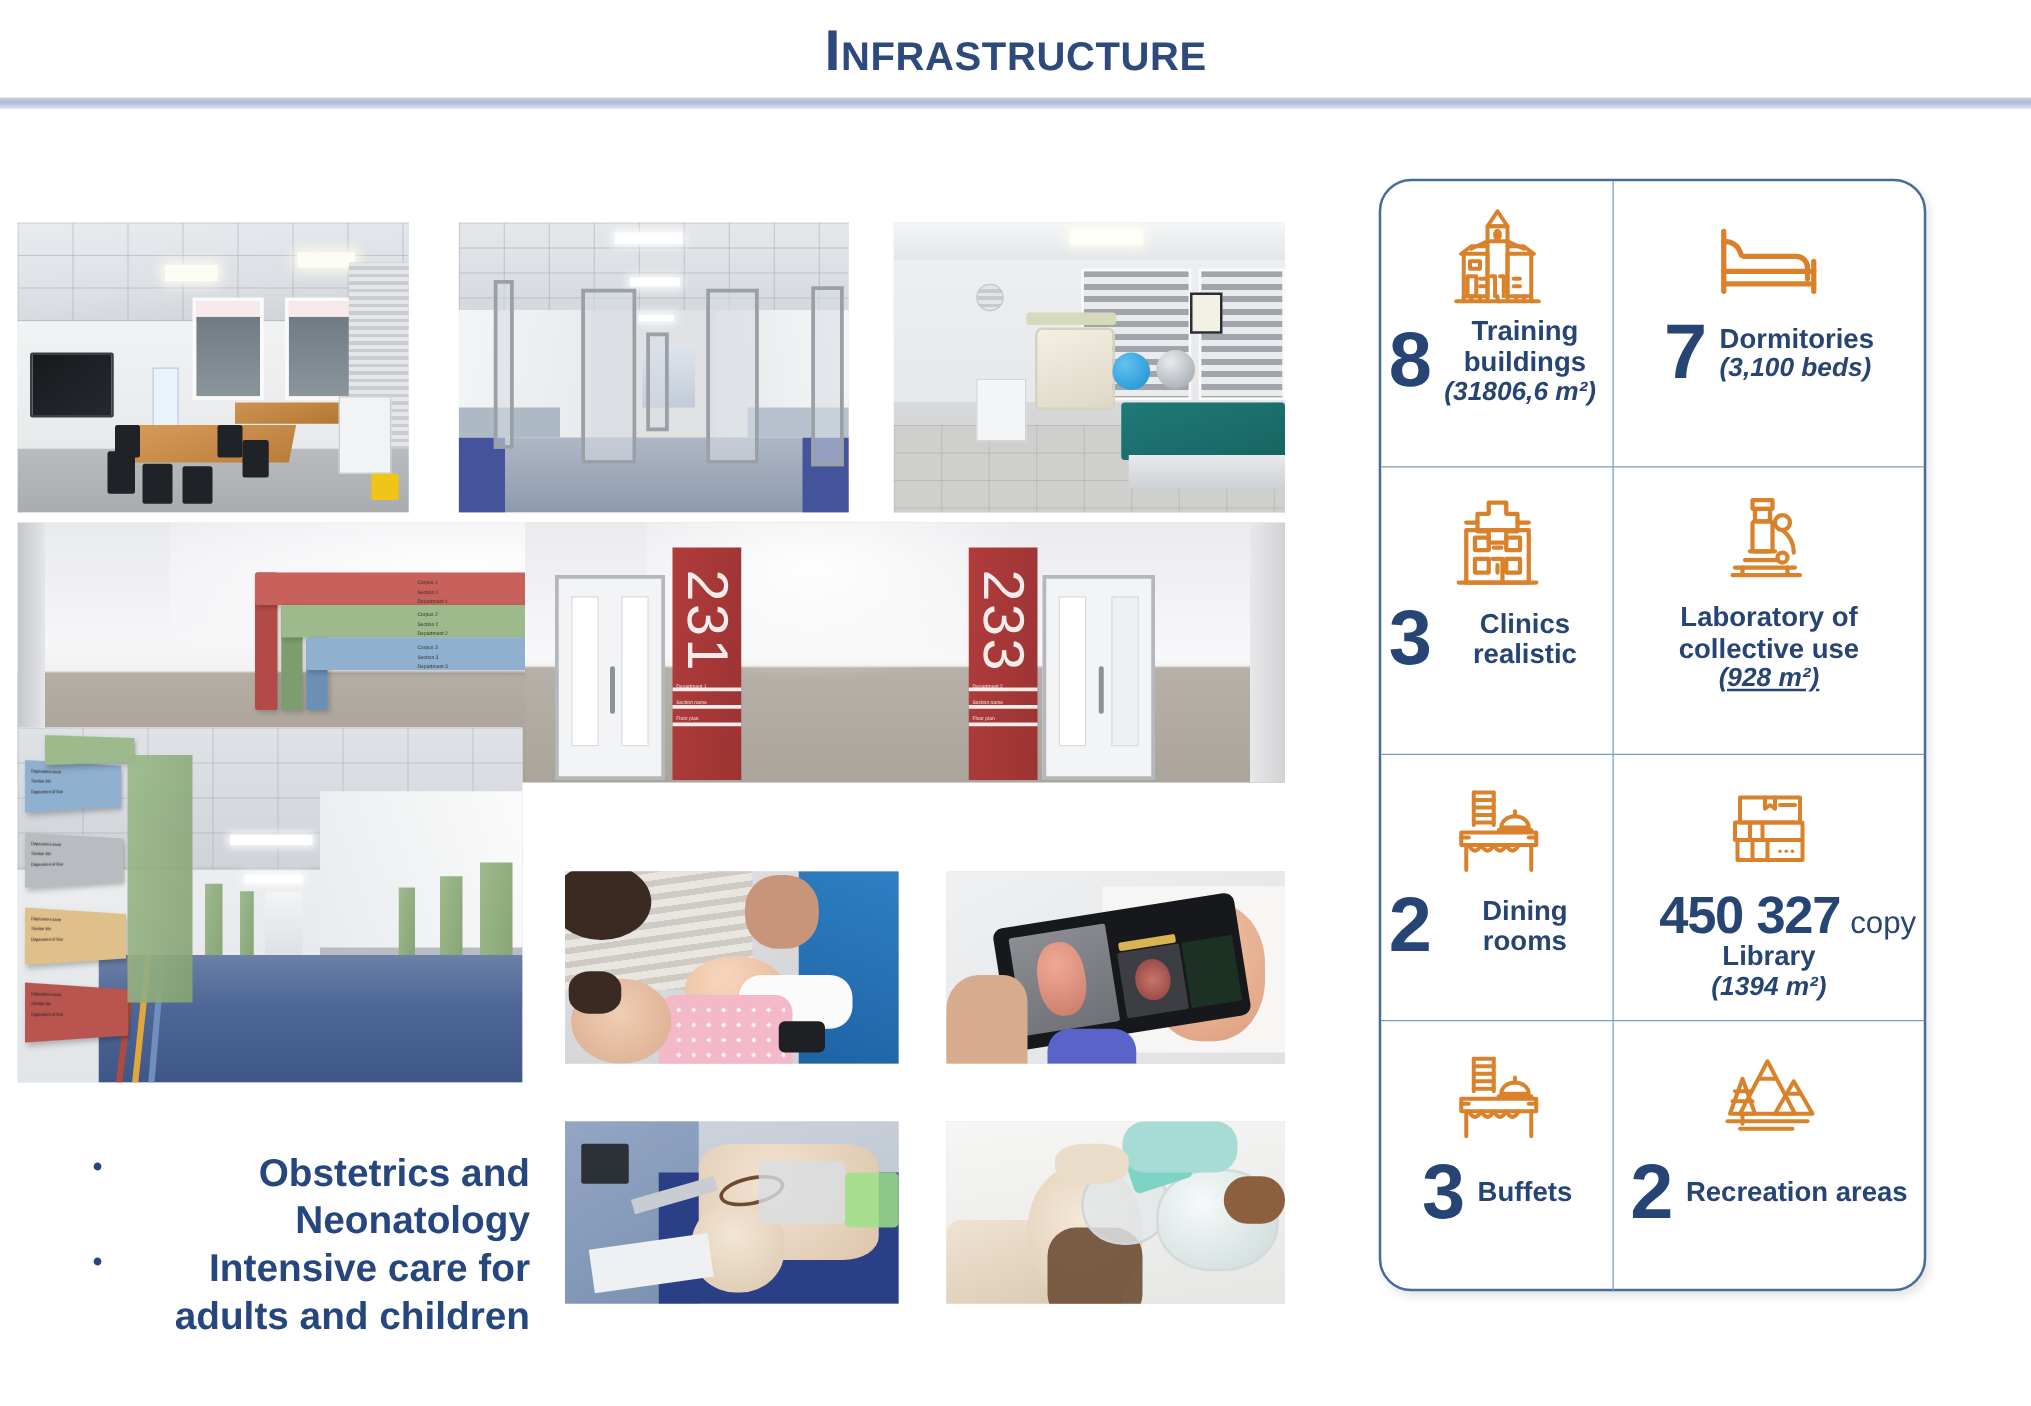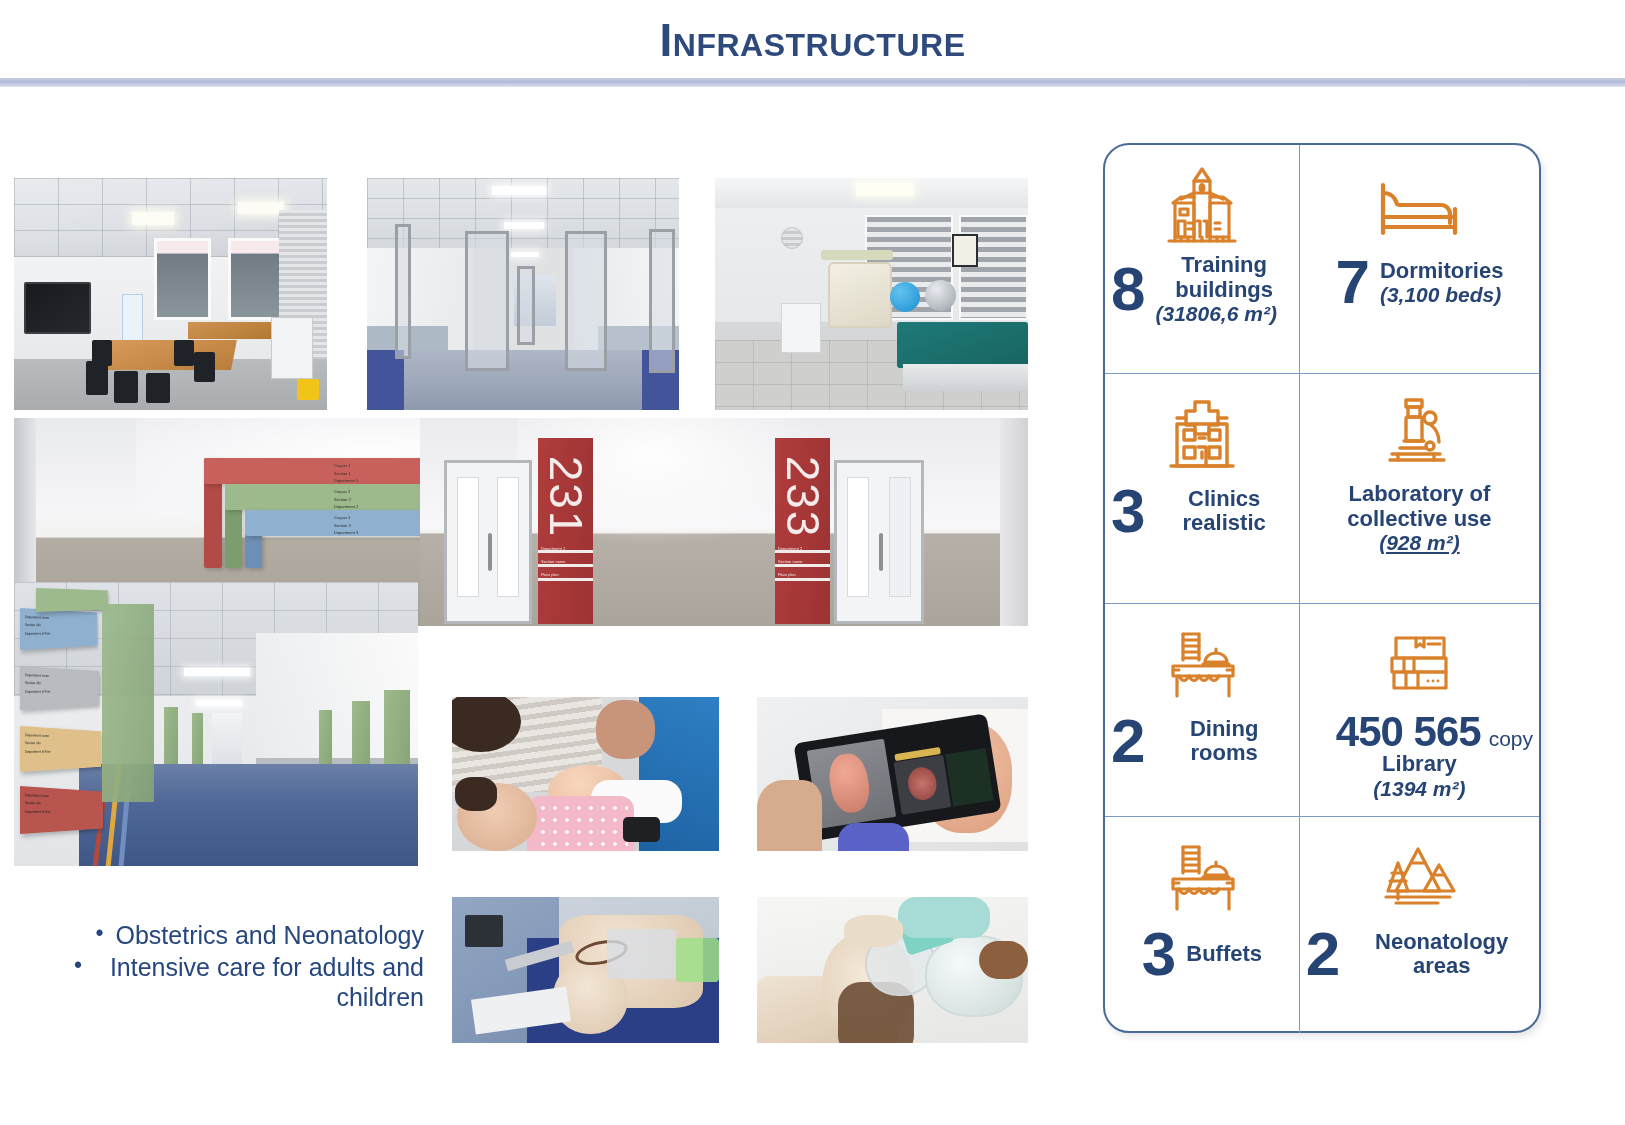--- a/index.html
+++ b/index.html
@@ -161,21 +161,21 @@
   .p-bvm        { left: 757px; top: 897px; width: 271px; height: 146px; }
 
   .sim-bg { position:absolute; inset:0; }
   .blob { position:absolute; border-radius:50%; }
 
   
   .bullets { position:absolute; left: 14px; top: 918px; width: 410px; text-align:right; color:#26477e; }
   .bullets-title { font-size: 25px; font-weight: 700; margin-bottom: 4px; }
   .bullet-row { display:flex; align-items:flex-start; justify-content:flex-end; gap:12px; margin-top:2px; }
   .bullet-dot { font-size:23px; line-height:1.15; color:#26477e; }
-  .bullet-text { font-size:25px; line-height:1.2; font-weight:400; color:#26477e; max-width:330px; text-align:right; }
+  .bullet-text { font-size:31px; line-height:1.2; font-weight:700; color:#26477e; max-width:330px; text-align:right; }
 
   
   .stats {
     position:absolute; left:1103px; top:143px; width:438px; height:890px;
     border:2px solid #4a6b9a; border-radius:26px; background:#fff;
     box-shadow: 3px 4px 7px rgba(0,0,0,.10);
   }
   .stats-grid { position:absolute; inset:0; display:grid;
     grid-template-columns: 1fr 1fr;
     grid-template-rows: 229px 230px 213px 216px; }
@@ -188,21 +188,21 @@
   .r3 { border-bottom:1.5px solid #7b9cc4; }
 
   .cell-icon { height:88px; display:flex; align-items:flex-end; justify-content:center; }
   .cell-body { display:flex; align-items:center; justify-content:center; gap:10px;
      width:100%; margin-top:6px; }
   .bignum { font-size:62px; font-weight:700; color:#274574; line-height:.95; }
   .bignum.lib { font-size:42px; letter-spacing:-1px; white-space:nowrap; }
   .cell-label { font-size:22px; font-weight:700; color:#274574; line-height:1.12; text-align:center; }
   .cell-sub { font-size:21px; font-weight:700; font-style:italic; color:#274574; line-height:1.1; }
   .cell-label.wide { text-align:center; }
-  .copy-word { font-size:21px; font-weight:400; color:#274574; white-space:nowrap; }
+  .copy-word { font-size:25px; font-weight:400; color:#274574; white-space:nowrap; }
 
   .lib-stack { display:flex; flex-direction:column; align-items:center; }
   .lib-top { display:flex; align-items:baseline; gap:8px; margin-left:30px; }
 
   svg.ic { display:block; }
 </style>
 </head>
 <body>
 
 <div class="slide">
@@ -591,21 +591,21 @@
             <rect x="18" y="46" width="52" height="16"></rect>
             <path d="M30 46 v16 M42 46 v16"></path>
             <circle cx="52" cy="55" r="1.4" fill="#d9822b" stroke="none"></circle>
             <circle cx="57" cy="55" r="1.4" fill="#d9822b" stroke="none"></circle>
             <circle cx="62" cy="55" r="1.4" fill="#d9822b" stroke="none"></circle>
           </svg>
         </div>
         <div class="cell-body" style="display:block;">
           <div class="lib-stack">
             <div class="lib-top">
-              <span class="bignum lib">450 565</span>
+              <span class="bignum lib">450 327</span>
               <span class="copy-word">copy</span>
             </div>
             <div class="cell-label">Library</div>
             <div class="cell-sub">(1394 m²)</div>
           </div>
         </div>
       </div>
 
       <div class="cell bl">
         <div class="cell-icon">
@@ -639,21 +639,21 @@
             <path d="M22 24 L12 52 h20 z"></path>
             <path d="M16 34 h12 M14 42 h16"></path>
             <path d="M22 52 v8"></path>
             <path d="M10 58 h64"></path>
             <path d="M20 64 h42"></path>
           </svg>
         </div>
         <div class="cell-body">
           <div class="bignum">2</div>
           <div>
-            <div class="cell-label">Neonatology areas</div>
+            <div class="cell-label">Recreation areas</div>
           </div>
         </div>
       </div>
 
     </div>
   </div>
 
 </div>
 
 </body></html>

